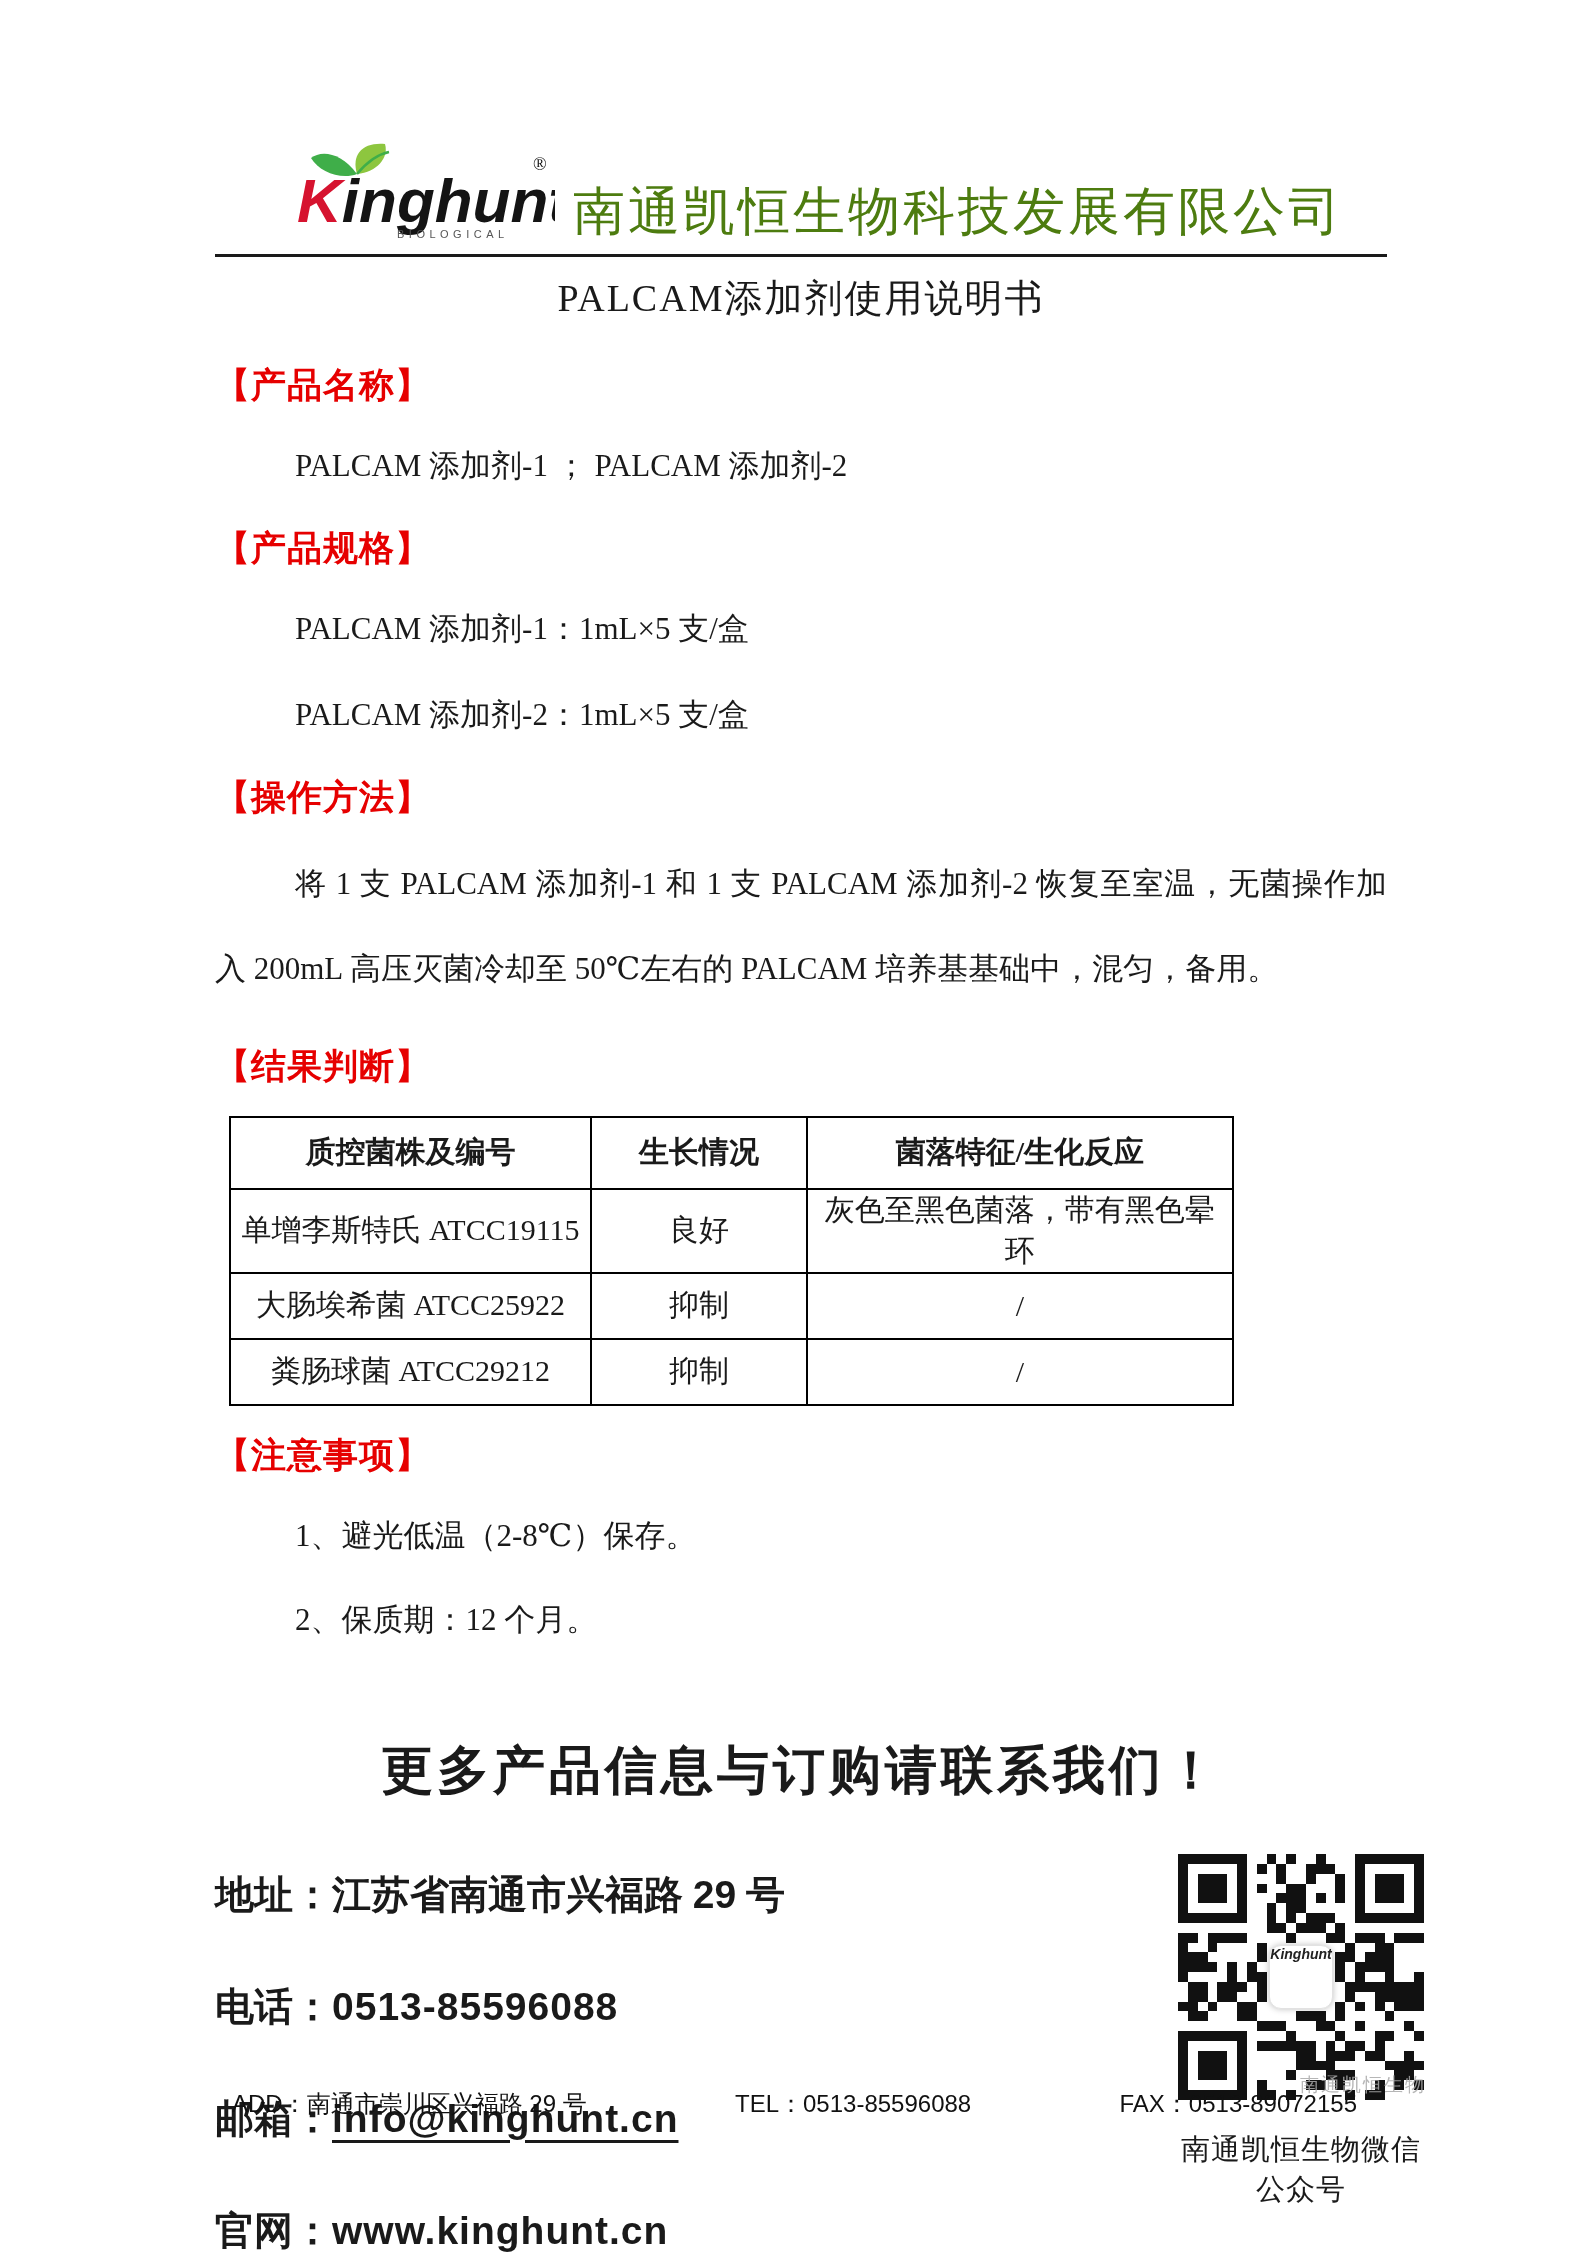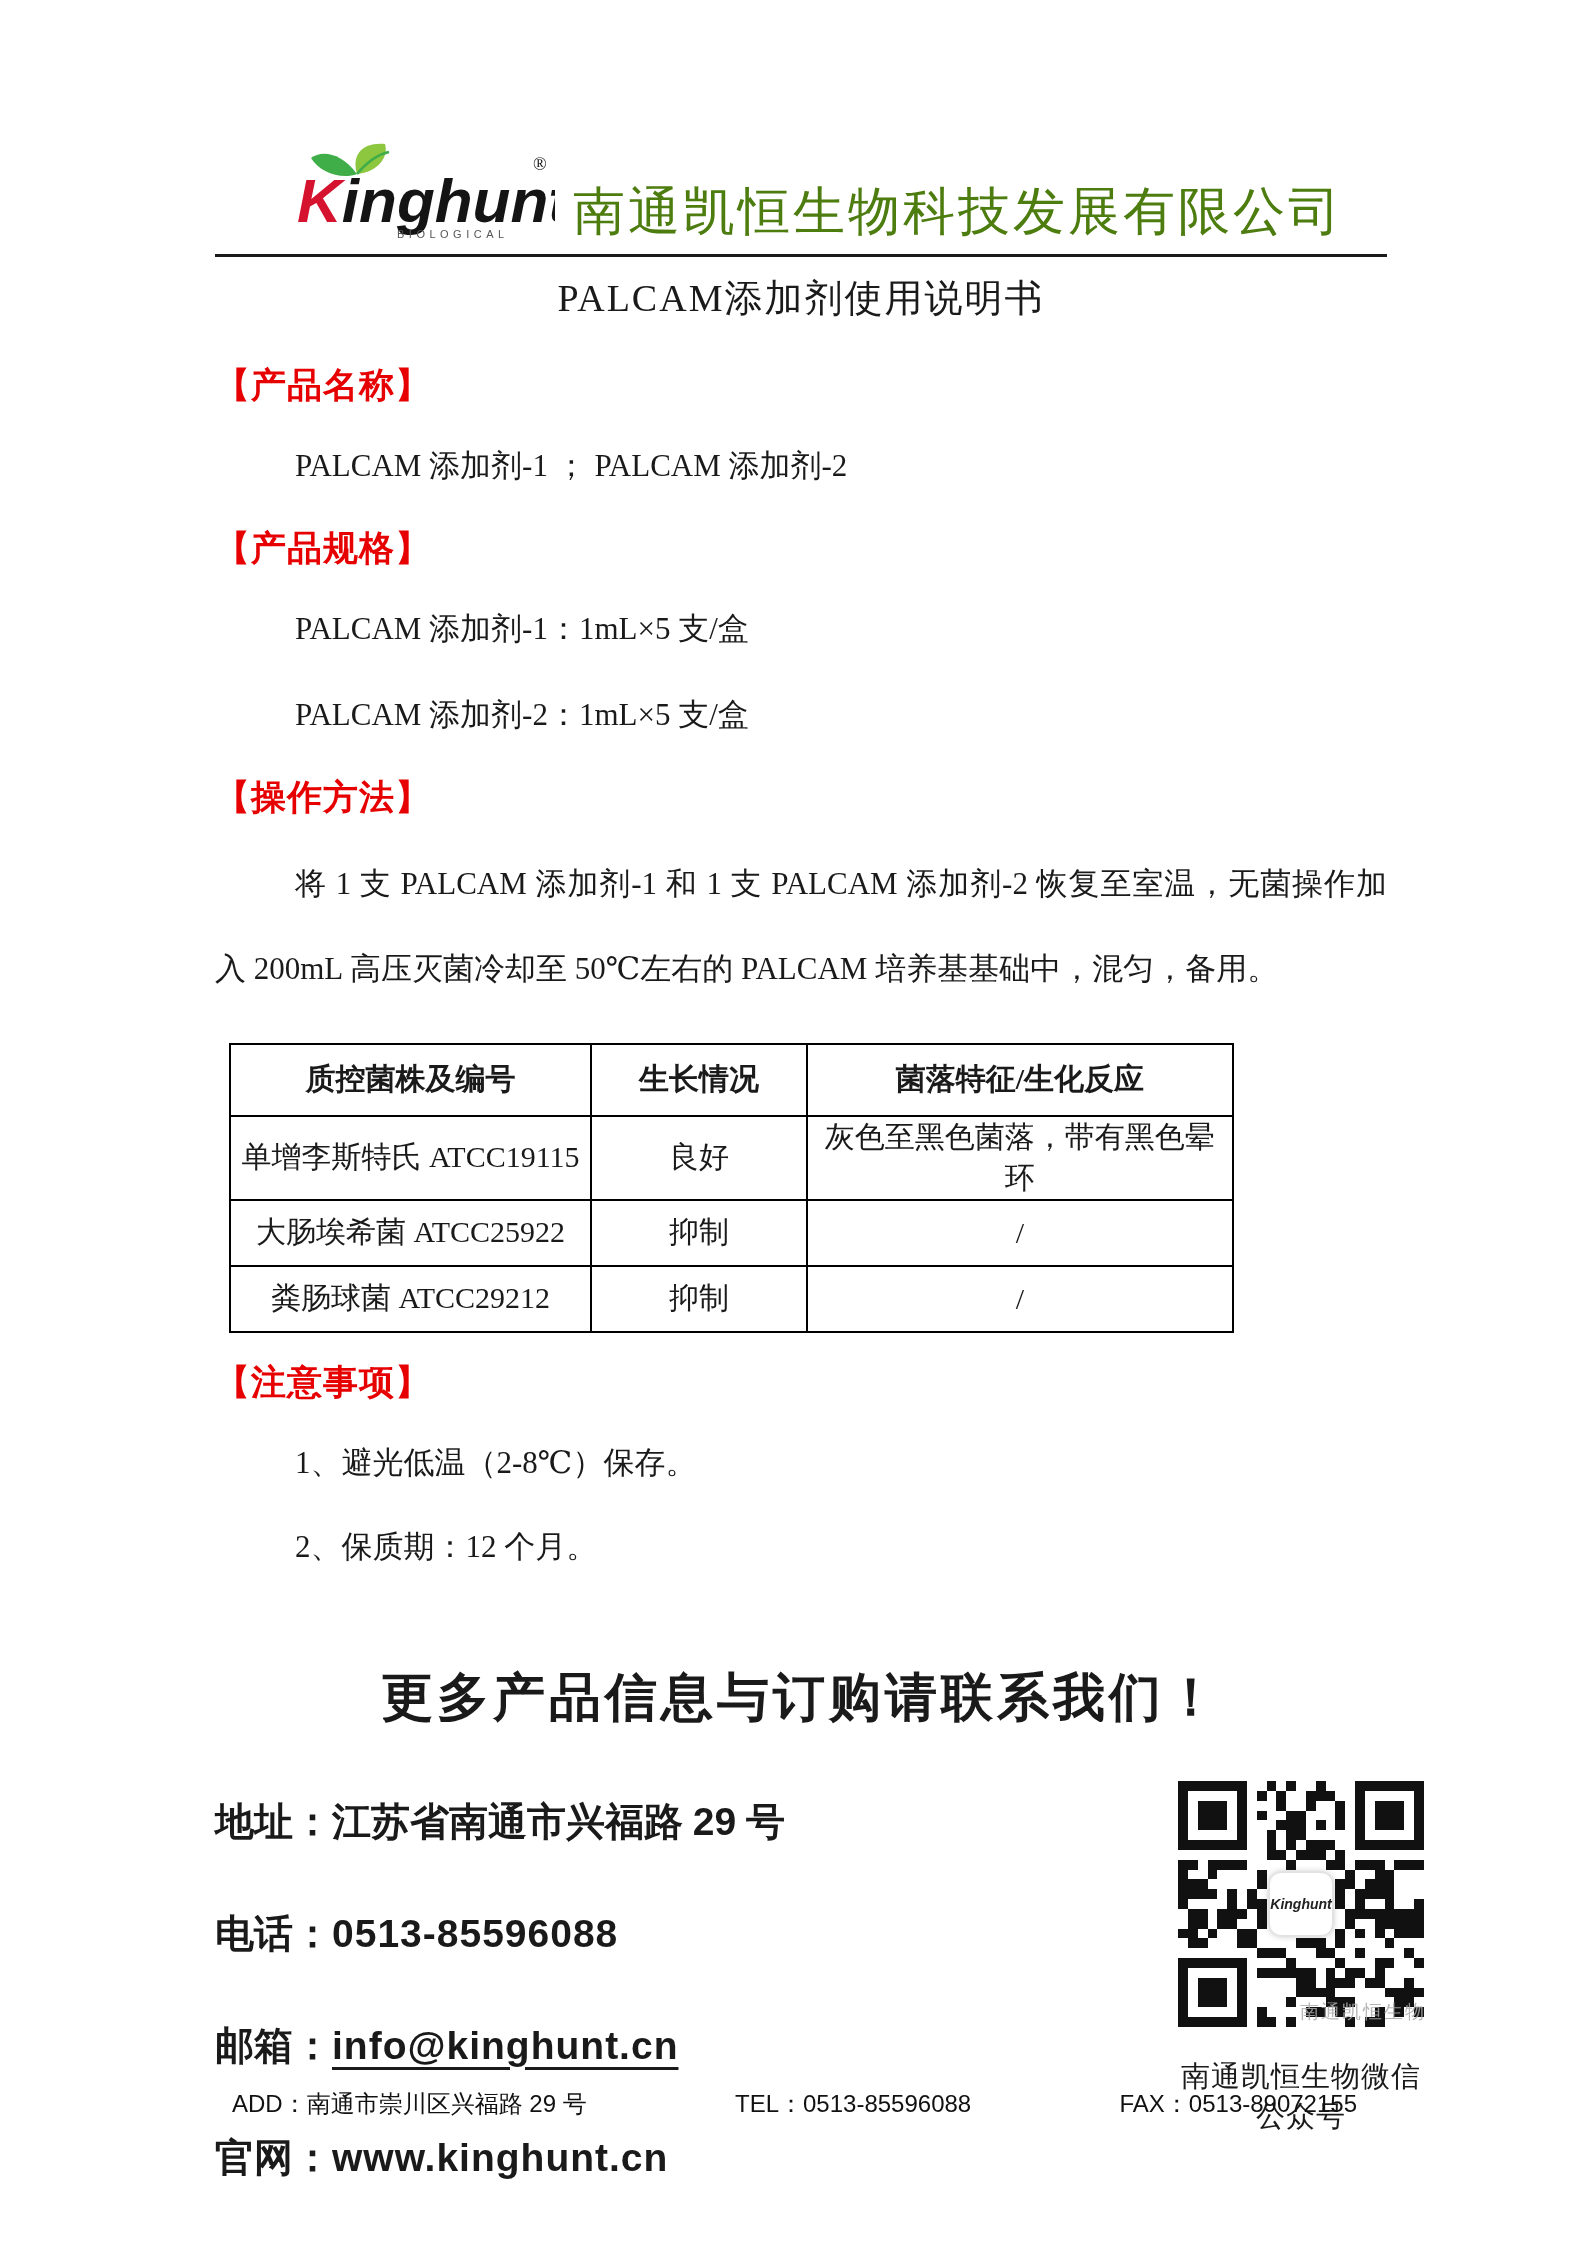--- a/index.html
+++ b/index.html
@@ -70,21 +70,21 @@
   .email-val { text-decoration:underline; text-decoration-thickness:3px; text-underline-offset:8px; }
   .addr-num { font-family:"Liberation Sans","DejaVu Sans",sans-serif; font-weight:bold; }
 
   .qr-col { flex:0 0 262px; margin-right:-45px; }
   .qr-box { position:relative; width:262px; height:262px; background:#fff; padding:8px; }
   .qr-box svg { display:block; width:246px; height:246px; shape-rendering:crispEdges; }
   .qr-center {
     position:absolute; left:50%; top:50%; transform:translate(-50%,-50%);
     width:64px; height:64px; background:#fff; border:1px solid #e2e2e2; border-radius:12px;
     box-shadow:0 0 6px rgba(0,0,0,.25);
-    display:flex; align-items:center; justify-content:center;
+    display:flex; align-items:flex-start; justify-content:center;
   }
   .qr-center span {
     font-family:"Liberation Sans","DejaVu Sans",sans-serif;
     font-style:italic; font-weight:bold; font-size:14px; color:#222;
   }
   .qr-watermark {
     position:absolute; right:6px; bottom:10px;
     font-size:19px; color:#aaa; opacity:.85; letter-spacing:2px;
   }
   .qr-caption { margin-top:22px; text-align:center; font-size:29px; letter-spacing:1px; }
@@ -123,20 +123,21 @@
   <div class="sec-head">【产品名称】</div>
   <div class="body-line">PALCAM 添加剂-1 ；  PALCAM 添加剂-2</div>
 
   <div class="sec-head">【产品规格】</div>
   <div class="body-line">PALCAM 添加剂-1：1mL×5 支/盒</div>
   <div class="body-line" style="margin-top:44px;">PALCAM 添加剂-2：1mL×5 支/盒</div>
 
   <div class="sec-head">【操作方法】</div>
   <p class="op-para">将 1 支 PALCAM 添加剂-1 和 1 支 PALCAM 添加剂-2 恢复至室温，无菌操作加入 200mL 高压灭菌冷却至 50℃左右的 PALCAM 培养基基础中，混匀，备用。</p>
 
+  <div class="sec-head" style="margin-top:18px;">【结果判断】</div>
   <table class="result-table">
     <colgroup>
         <col class="col-strain">
         <col class="col-growth">
         <col class="col-feature">
       </colgroup>
     <tbody>
         <tr>
       <th>质控菌株及编号</th>
       <th>生长情况</th>

